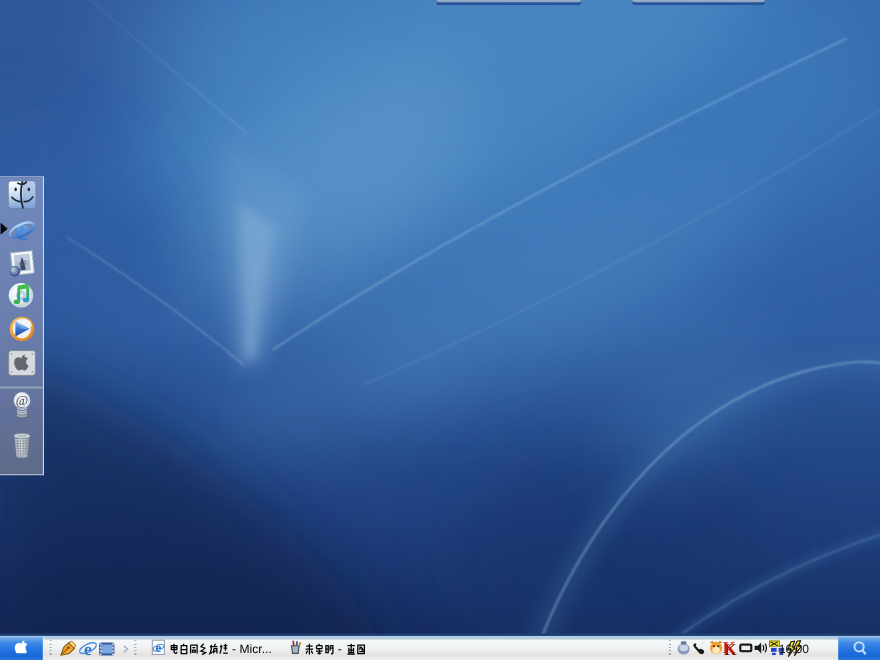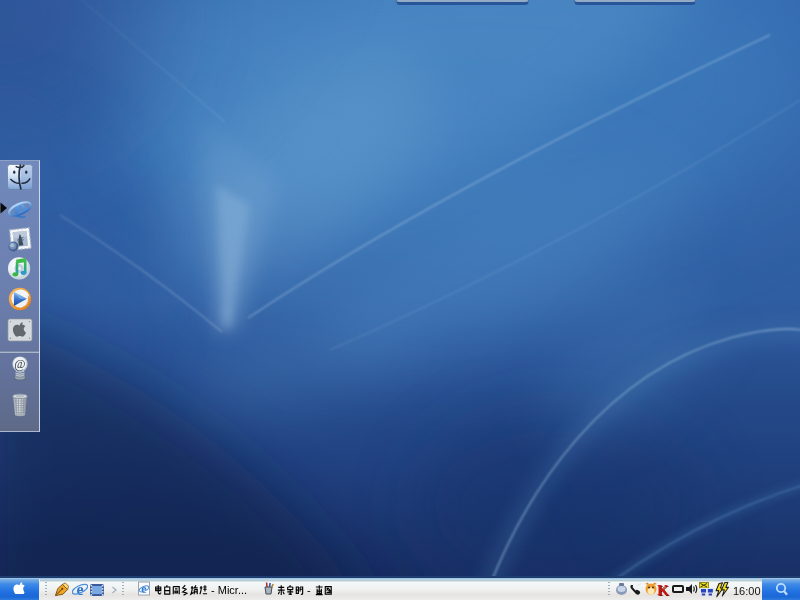--- a/index.html
+++ b/index.html
@@ -7,21 +7,21 @@
 #wall{position:absolute;left:0;top:0;}
 .topbtn{position:absolute;top:0;height:2px;background:#93abc4;border-bottom:3px solid #28549a;border-left:1px solid #4a6ea2;border-right:1px solid #4a6ea2;border-radius:0 0 4px 4px;}
 #dock{position:absolute;left:0;top:160px;width:39px;height:270px;background:linear-gradient(180deg,#7189bd 0%,#6c80b0 45%,#62719a 80%,#5e6a87 100%);border-right:1px solid rgba(222,230,246,0.85);border-top:1px solid #8ea2c8;border-bottom:1px solid #aab6ce;}
 .dicon{position:absolute;left:7px;width:26px;height:26px;}
 #taskbar{position:absolute;left:0;top:576px;width:800px;height:24px;background:linear-gradient(180deg,#1e3e70 0%,#1e3e70 7%,#8cb4dc 9%,#c2e2f8 13%,#a8c0ca 17%,#f4f8f9 26%,#f0f2f1 55%,#e6e3e1 79%,#ededec 100%);}
 #startbtn{position:absolute;left:0;top:579px;width:39px;height:21px;background:linear-gradient(180deg,#7fb2e4 0%,#3e8ae8 25%,#2171e0 60%,#1b67d6 85%,#2e7ce0 100%);}
 #searchbtn{position:absolute;left:762px;top:579px;width:38px;height:21px;background:linear-gradient(180deg,#7fb2e4 0%,#3e8ae8 25%,#2171e0 60%,#1b67d6 85%,#2e7ce0 100%);}
 .vsep{position:absolute;top:582px;width:2px;height:15px;background-image:repeating-linear-gradient(180deg,#9daebf 0px,#9daebf 1px,transparent 1px,transparent 3px);}
 .ticon{position:absolute;top:582px;}
 .ttext{position:absolute;top:585px;font-size:11px;color:#000;white-space:nowrap;}
-#clock{position:absolute;left:733px;top:585px;font-size:11px;color:#111;}
+#clock{position:absolute;left:708px;top:585px;font-size:11px;color:#111;}
 </style>
 </head>
 <body>
 <div id="screen">
 
 <svg id="wall" width="800" height="600" viewBox="0 0 800 600">
 <defs>
 <linearGradient id="base" x1="0" y1="0" x2="0" y2="1">
  <stop offset="0" stop-color="#3468ae"></stop>
  <stop offset="0.5" stop-color="#305ea2"></stop>

